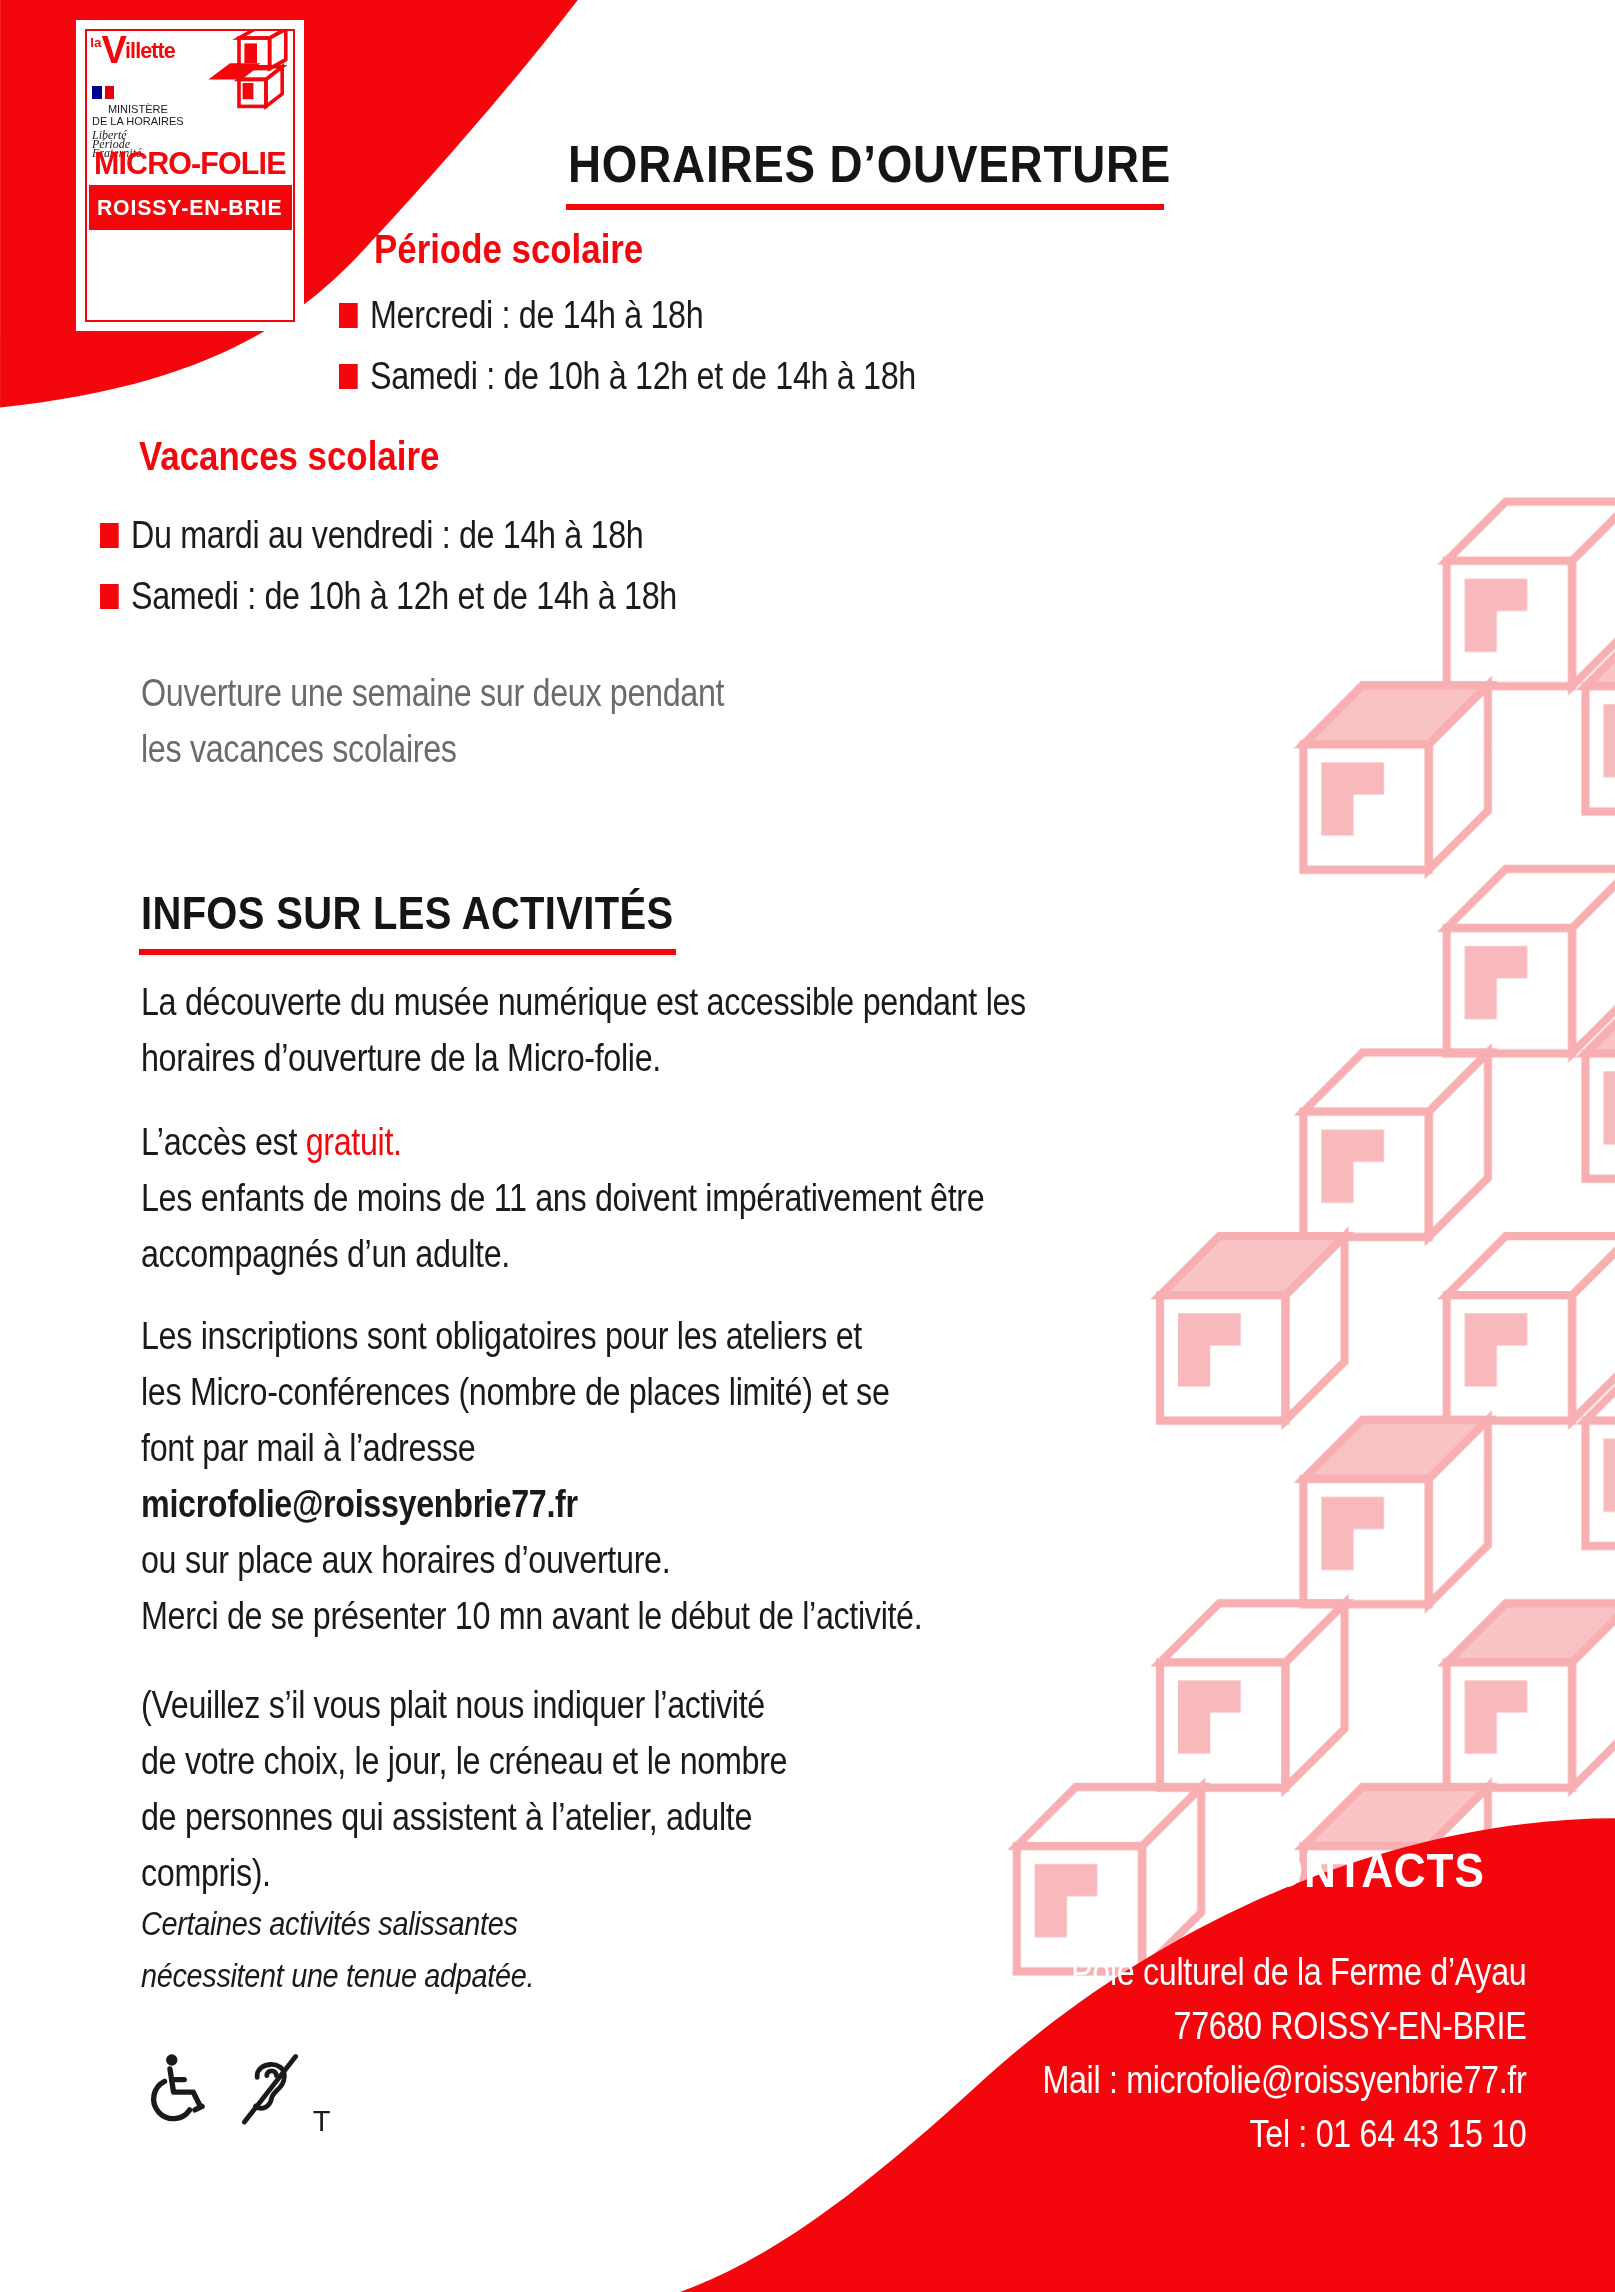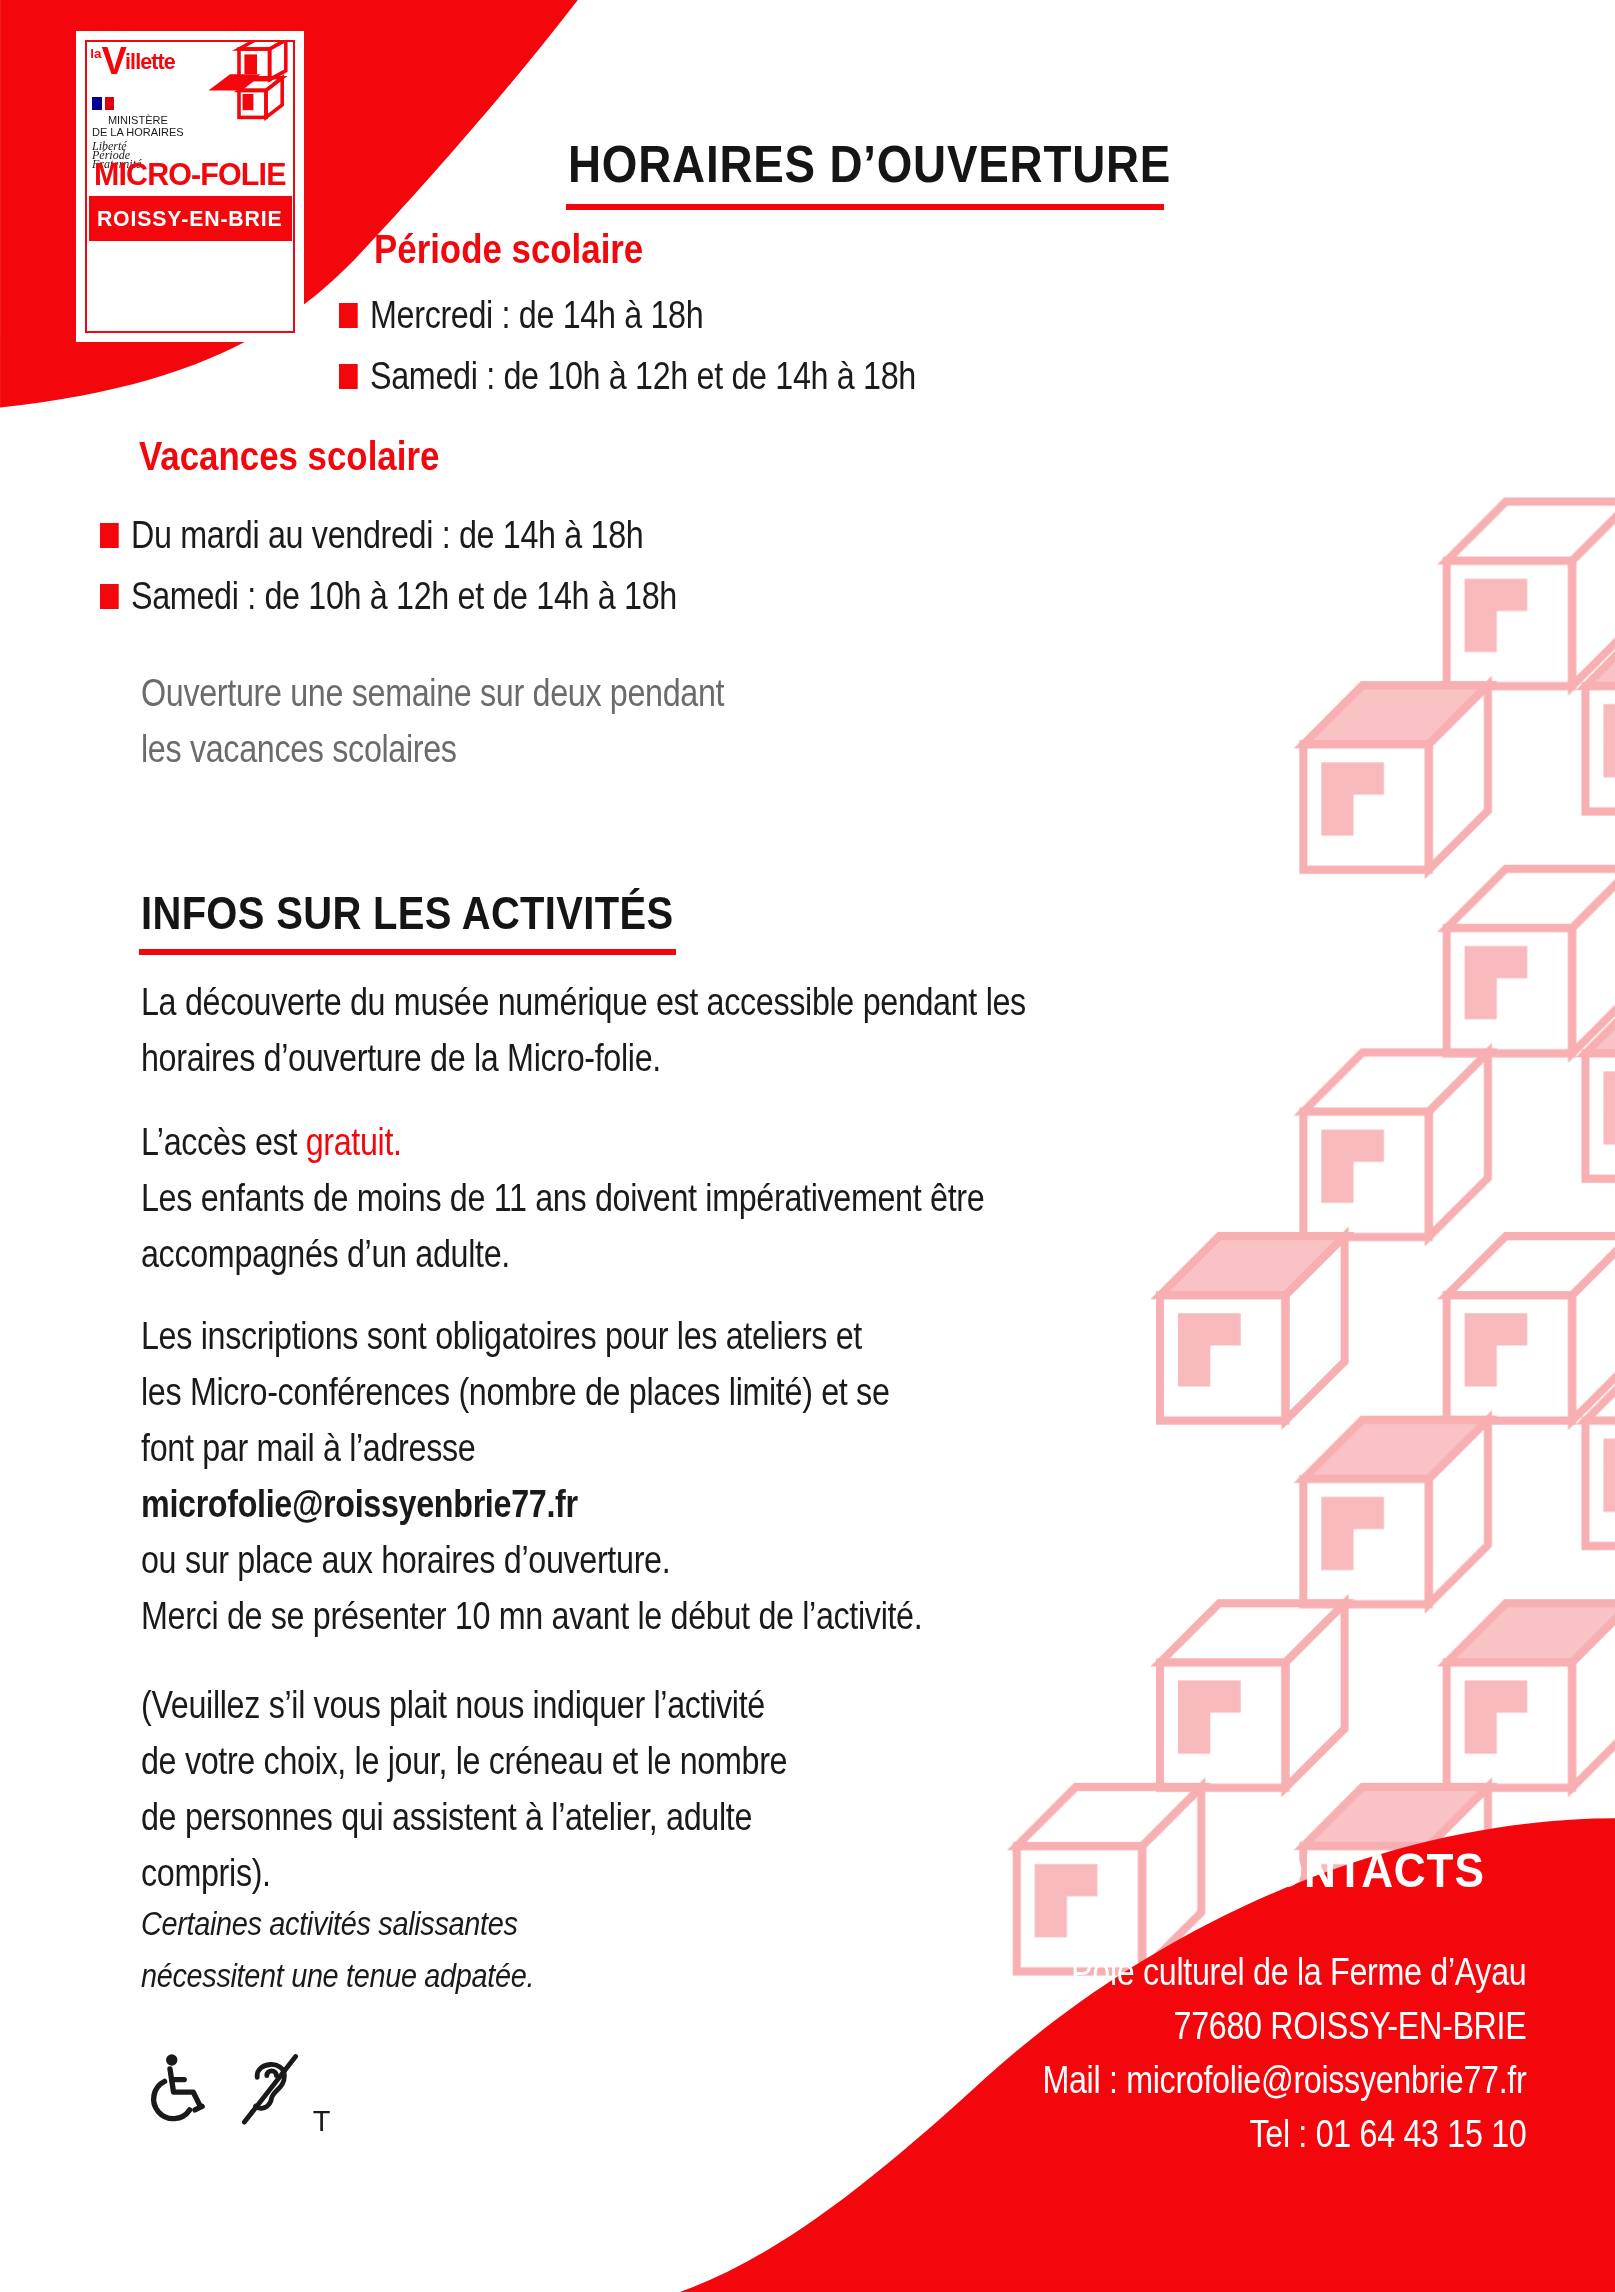--- a/index.html
+++ b/index.html
@@ -8,21 +8,21 @@
     overflow:hidden;font-family:"Liberation Sans","DejaVu Sans",sans-serif;
     color:#1a1a1a;
   }
   .abs{position:absolute;}
   .nowrap{white-space:nowrap;}
   .cond{transform:scaleX(0.85);transform-origin:0 0;}
   .cond-r{transform:scaleX(0.85);transform-origin:100% 0;}
   
   svg.bg{position:absolute;left:0;top:0;z-index:1;}
   
-  .logo-box{left:76px;top:31px;width:228px;height:311px;background:#fff;z-index:3;}
+  .logo-box{left:76px;top:20px;width:228px;height:311px;background:#fff;z-index:3;}
   .logo-frame{position:absolute;left:9px;top:9px;right:9px;bottom:9px;border:2.7px solid #f3070c;}
   .lavillette{position:absolute;left:14.3px;top:10.7px;color:#f3070c;font-weight:700;line-height:1;}
   .lav-la{font-size:13.4px;vertical-align:16px;}
   .lav-v{font-size:38px;letter-spacing:-1.8px;}
   .lav-rest{font-size:21.5px;vertical-align:5.4px;letter-spacing:-0.9px;}
   .flag{position:absolute;left:16px;top:66px;display:flex;gap:2.7px;}
   .flag i{display:block;width:9.9px;height:12.5px;}
   .ministry{position:absolute;left:16px;top:84px;font-size:11px;font-weight:400;line-height:11.6px;color:#1a1a1a;letter-spacing:0;text-align:center;}
   .motto{position:absolute;left:16px;top:111px;font-family:"Liberation Serif","DejaVu Serif",serif;font-style:italic;font-size:12px;line-height:9px;color:#222;}
   .logo-cubes{position:absolute;right:10.7px;top:9px;}

